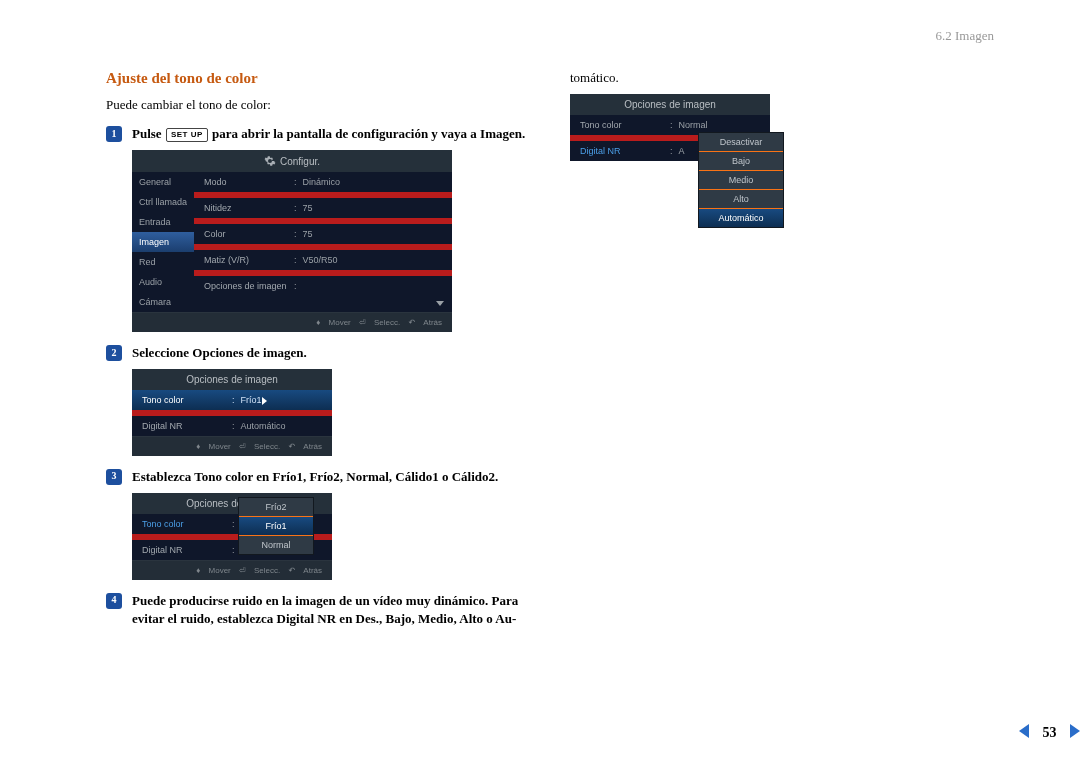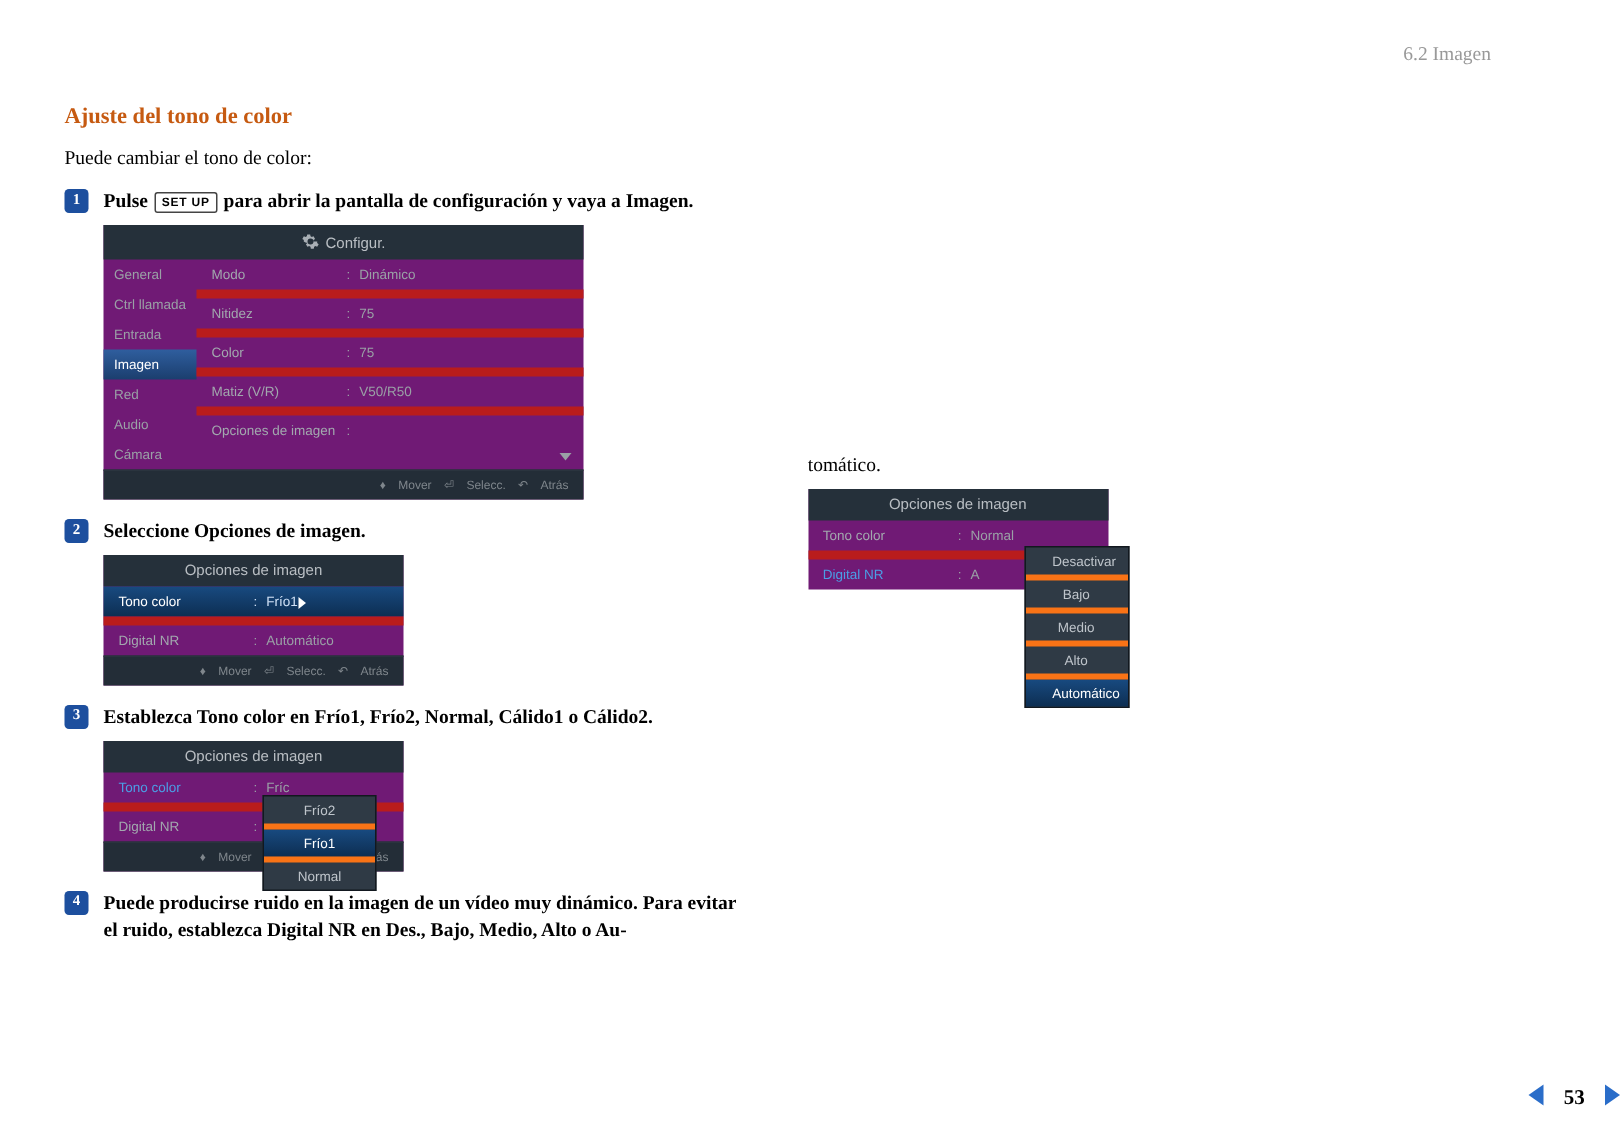--- a/index.html
+++ b/index.html
@@ -5,24 +5,23 @@
   * { margin: 0; padding: 0; box-sizing: border-box; }
   body {
     font-family: "Palatino Linotype", "Book Antiqua", Palatino, Georgia, serif;
     background: #fff;
     width: 1080px;
     height: 763px;
     position: relative;
     color: #000;
   }
   .page {
-    padding: 28px 86px 0 43px;
+    padding: 28px 86px 0 106px;
     display: flex;
     gap: 40px;
-    align-items: center;
   }
   .col { flex: 1; }
   .header-right {
     position: absolute;
     top: 28px;
     right: 86px;
     color: #999;
     font-size: 13px;
   }
   .section-title {
@@ -68,21 +67,21 @@
     padding: 0 4px;
     line-height: 12px;
     vertical-align: middle;
     margin: 0 1px;
     font-family: Arial, sans-serif;
     letter-spacing: 0.5px;
   }
 
   
   .osd {
-    background: #701a75;
+    background: #0f172a;
     font-family: Arial, sans-serif;
     color: #cfd5da;
     font-size: 9px;
     margin: 6px 0 12px 26px;
     position: relative;
   }
   .osd1 { width: 320px; }
   .osd-small { width: 200px; }
   .osd-title {
     text-align: center;
@@ -153,21 +152,21 @@
   .osd-popup {
     position: absolute;
     background: #2f3a45;
     border: 1px solid #12181f;
     font-size: 9px;
   }
   .osd-popup .pitem {
     padding: 4px 18px;
     color: #bfc5cb;
     text-align: center;
-    border-top: 4px solid #f97316;
+    border-top: 1px solid #f97316;
   }
   .osd-popup .pitem:first-child { border-top: none; }
   .osd-popup .pitem.sel {
     background: linear-gradient(#184a80, #0d2e52);
     color: #fff;
   }
 
   
   .pager {
     position: absolute;
@@ -300,21 +299,21 @@
       <div class="osd-main">
         <div class="osd-row">
             <span class="l" style="color:#4b9ee6;">Tono color</span>
             <span class="v">Fríc</span>
           </div>
         <div class="osd-row">
             <span class="l">Digital NR</span>
             <span class="v">A</span>
           </div>
       </div>
-      <div class="osd-popup" style="right:18px; top:36px; width:76px;">
+      <div class="osd-popup" style="right:18px; top:4px; width:76px;">
         <div class="pitem">Frío2</div>
         <div class="pitem sel">Frío1</div>
         <div class="pitem">Normal</div>
       </div>
       <div class="osd-footer">
         <span>♦ <span>Mover</span></span>
         <span>⏎ <span>Selecc.</span></span>
         <span>↶ <span>Atrás</span></span>
       </div>
     </div>
@@ -333,21 +332,21 @@
       <div class="osd-main">
         <div class="osd-row">
             <span class="l">Tono color</span>
             <span class="v">Normal</span>
           </div>
         <div class="osd-row">
             <span class="l" style="color:#4b9ee6;">Digital NR</span>
             <span class="v">A</span>
           </div>
       </div>
-      <div class="osd-popup" style="right:-14px; top:38px; width:70px;">
+      <div class="osd-popup" style="right:-14px; top:38px; width:86px;">
         <div class="pitem">Desactivar</div>
         <div class="pitem">Bajo</div>
         <div class="pitem">Medio</div>
         <div class="pitem">Alto</div>
         <div class="pitem sel">Automático</div>
       </div>
     </div>
   </div>
 </div>
 

